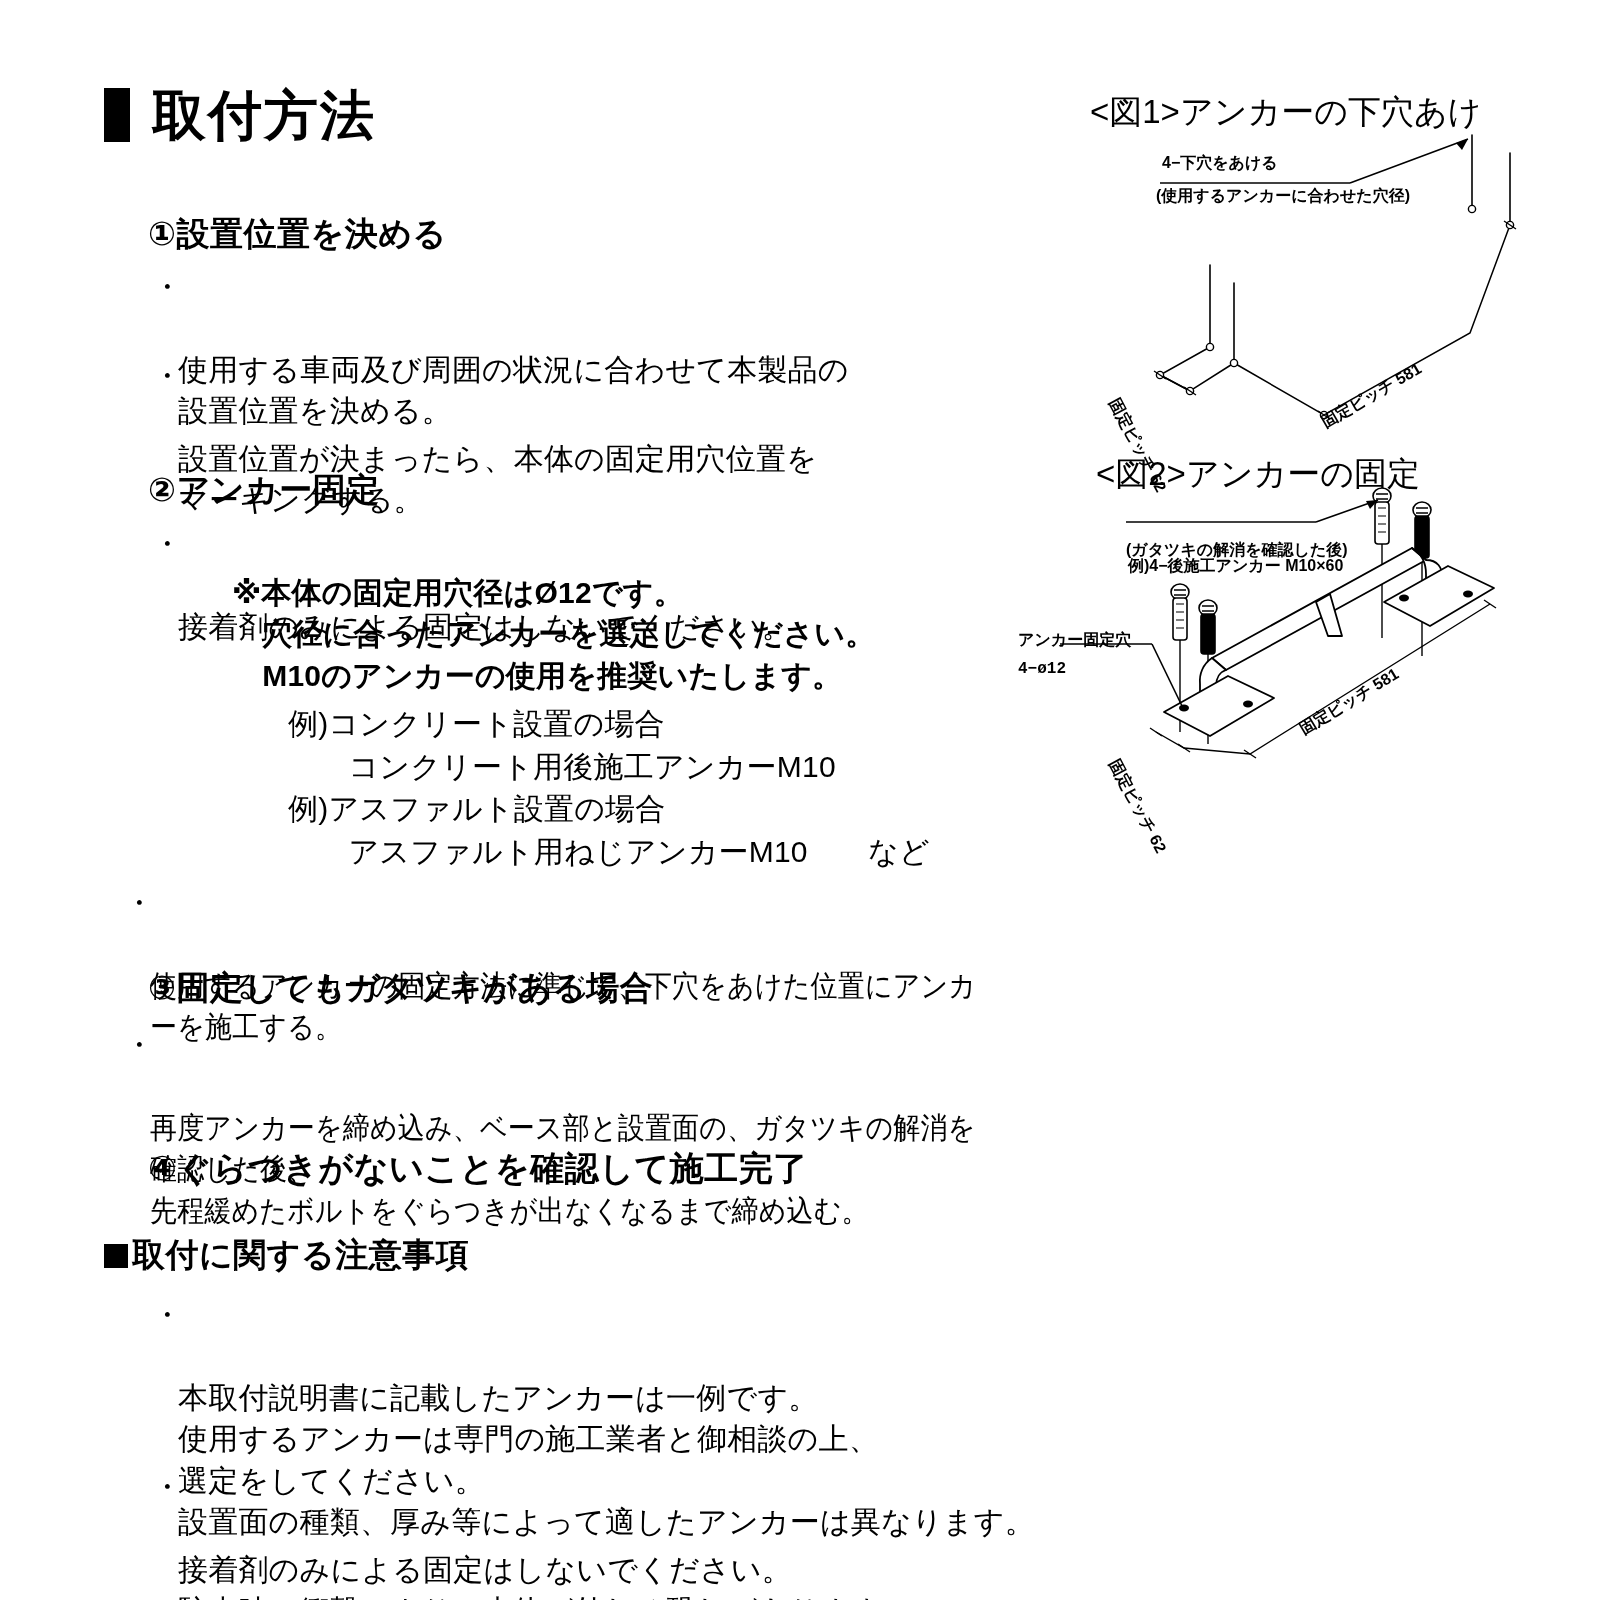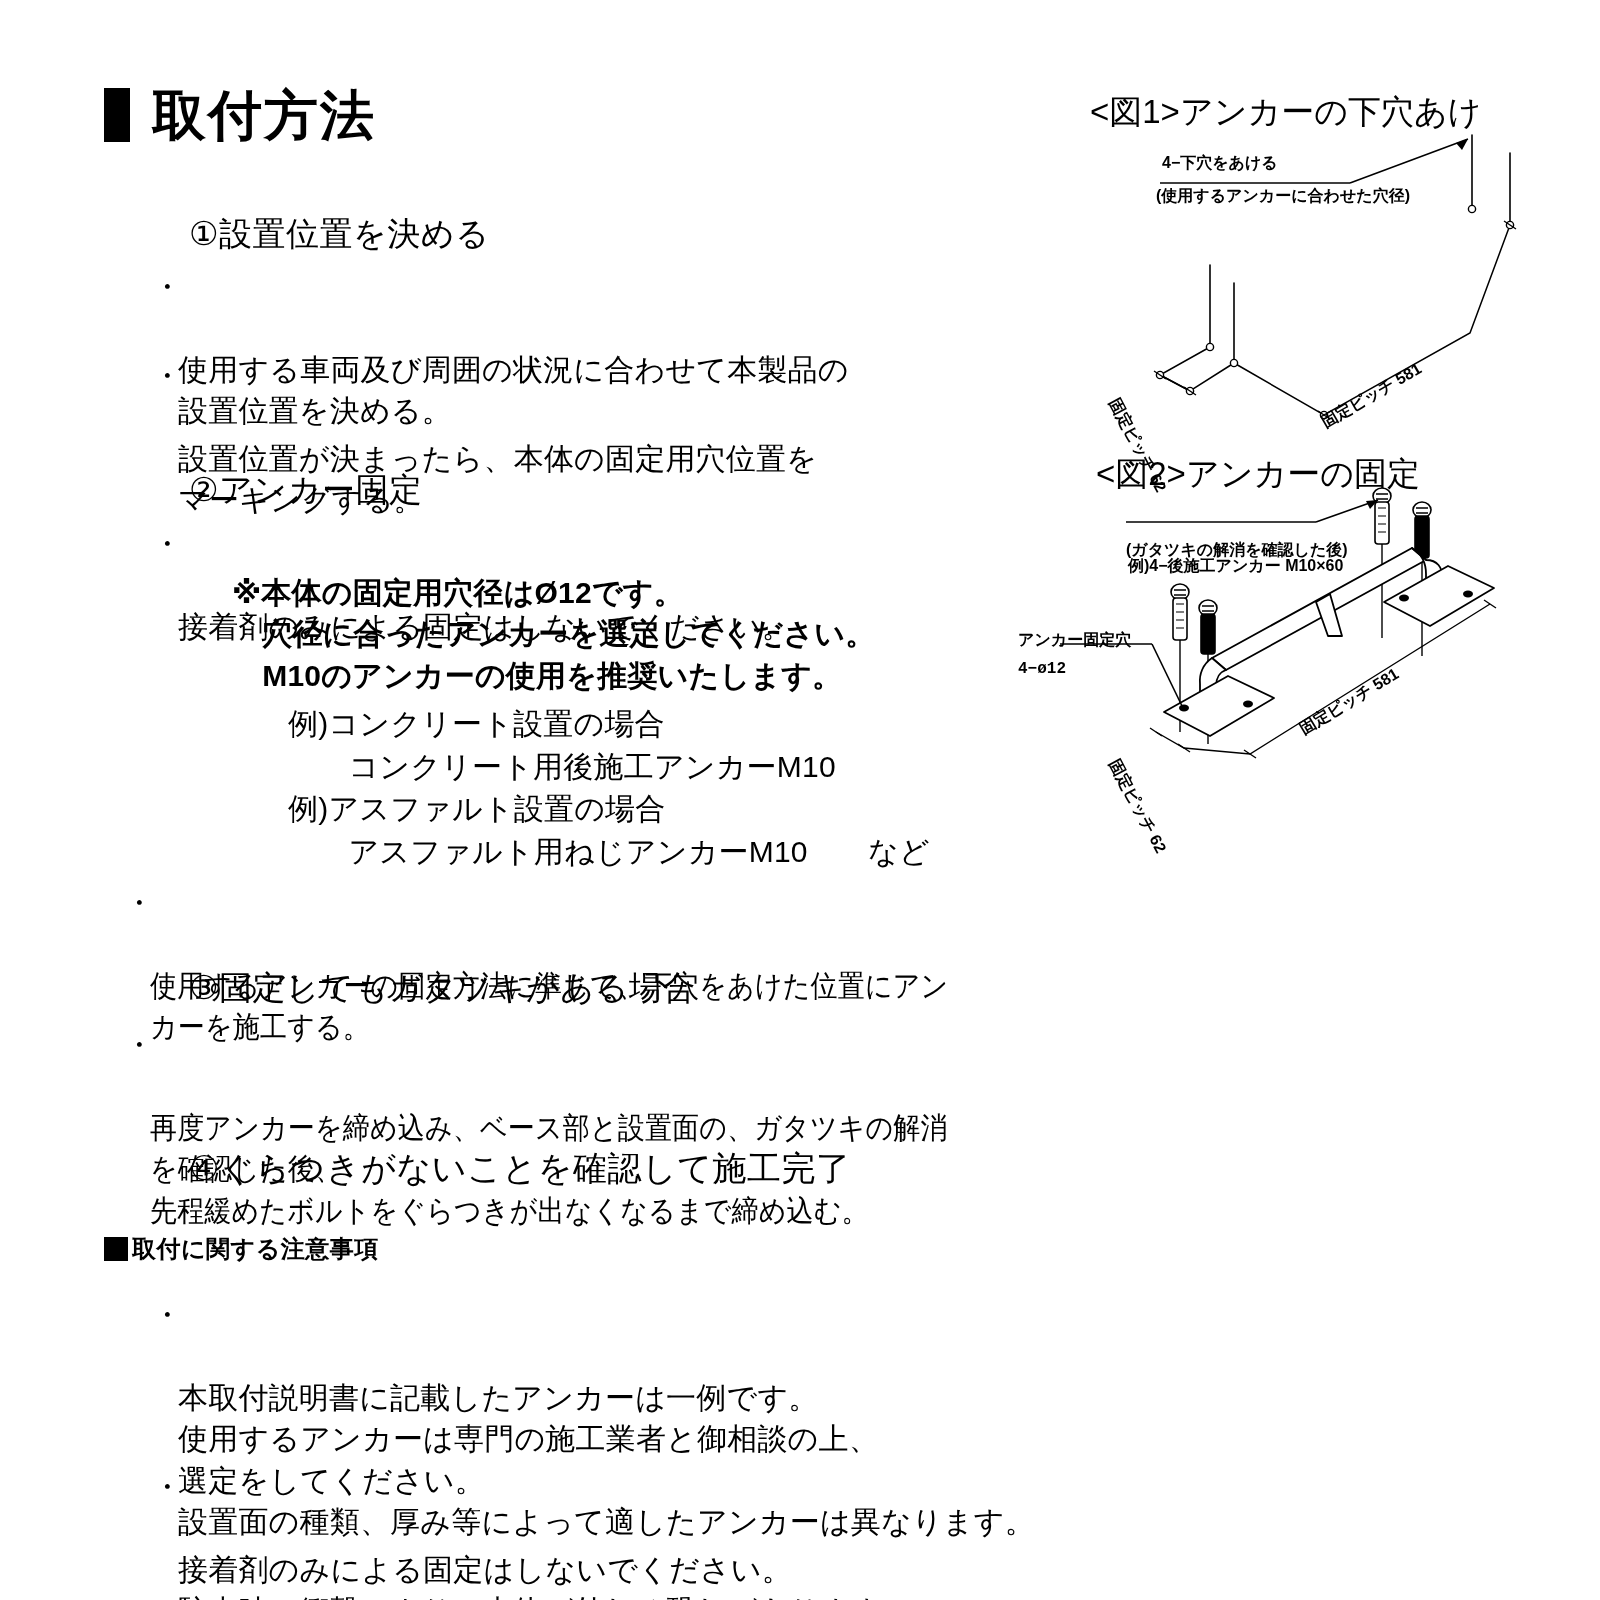--- a/index.html
+++ b/index.html
@@ -16,20 +16,21 @@
     overflow: hidden;
   }
 
   
   .left-col {
     position: absolute;
     left: 0;
     top: 0;
     width: 1060px;
     height: 1132px;
+    padding-left: 36px;
   }
 
   .doc-title {
     position: absolute;
     left: 104px;
     top: 88px;
     display: flex;
     align-items: center;
     gap: 22px;
   }
@@ -42,24 +43,23 @@
   .title-text {
     font-size: 54px;
     font-weight: bold;
     letter-spacing: 2px;
     line-height: 1;
   }
 
   .section-heading {
     position: absolute;
     font-size: 33px;
-    font-weight: normal;
+    font-weight: bold;
     letter-spacing: 0.5px;
     white-space: nowrap;
-    margin-left: 41px;
   }
 
   .bullet-block {
     position: absolute;
     font-size: 30px;
     line-height: 1.38;
     white-space: pre-line;
     letter-spacing: 0.2px;
   }
   .bullet-block .bul {
@@ -88,21 +88,21 @@
   }
 
   
   .condensed {
     transform: scaleX(0.90);
     transform-origin: left top;
   }
 
   .notice-heading {
     position: absolute;
-    font-size: 24px;
+    font-size: 33px;
     font-weight: bold;
     letter-spacing: 0.5px;
     white-space: nowrap;
     display: flex;
     align-items: center;
     gap: 4px;
   }
   .notice-marker {
     width: 24px;
     height: 24px;

